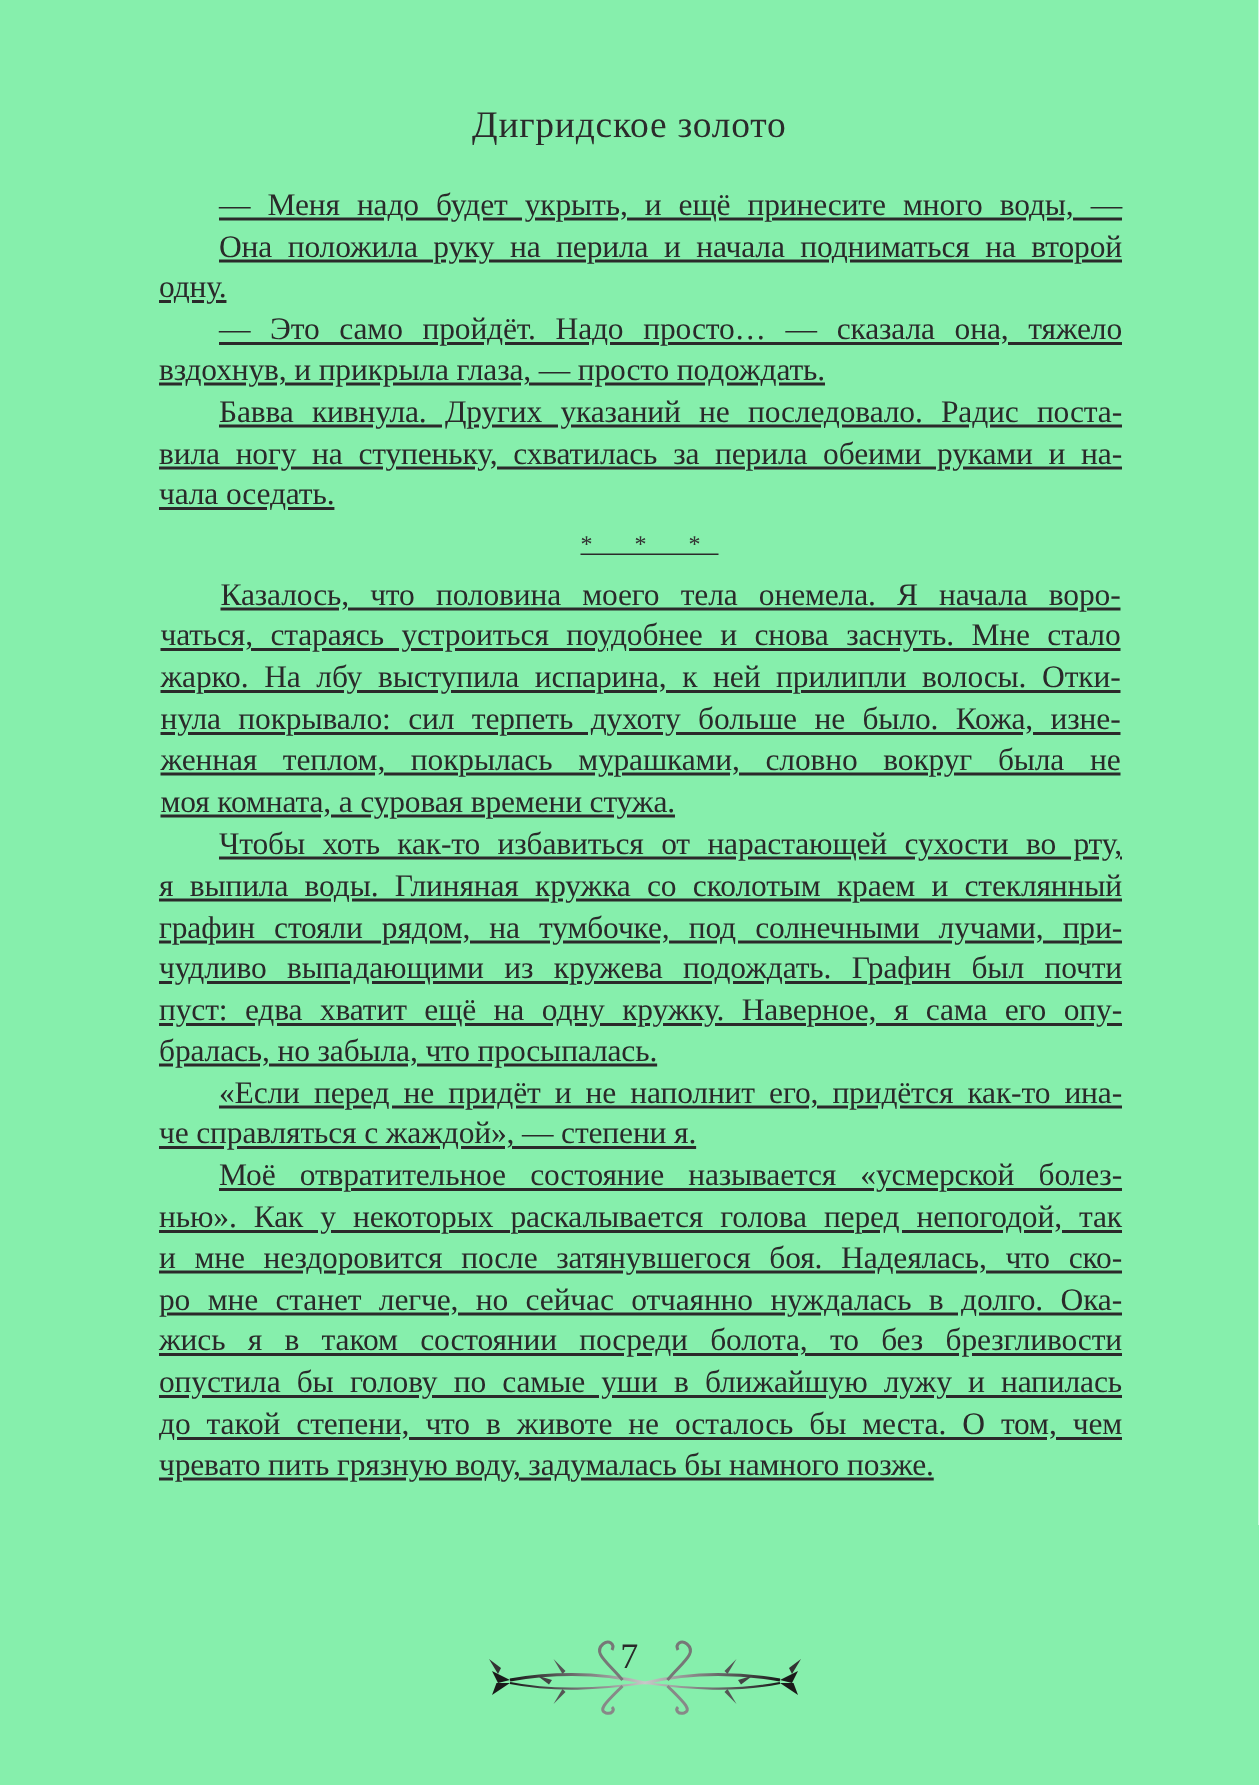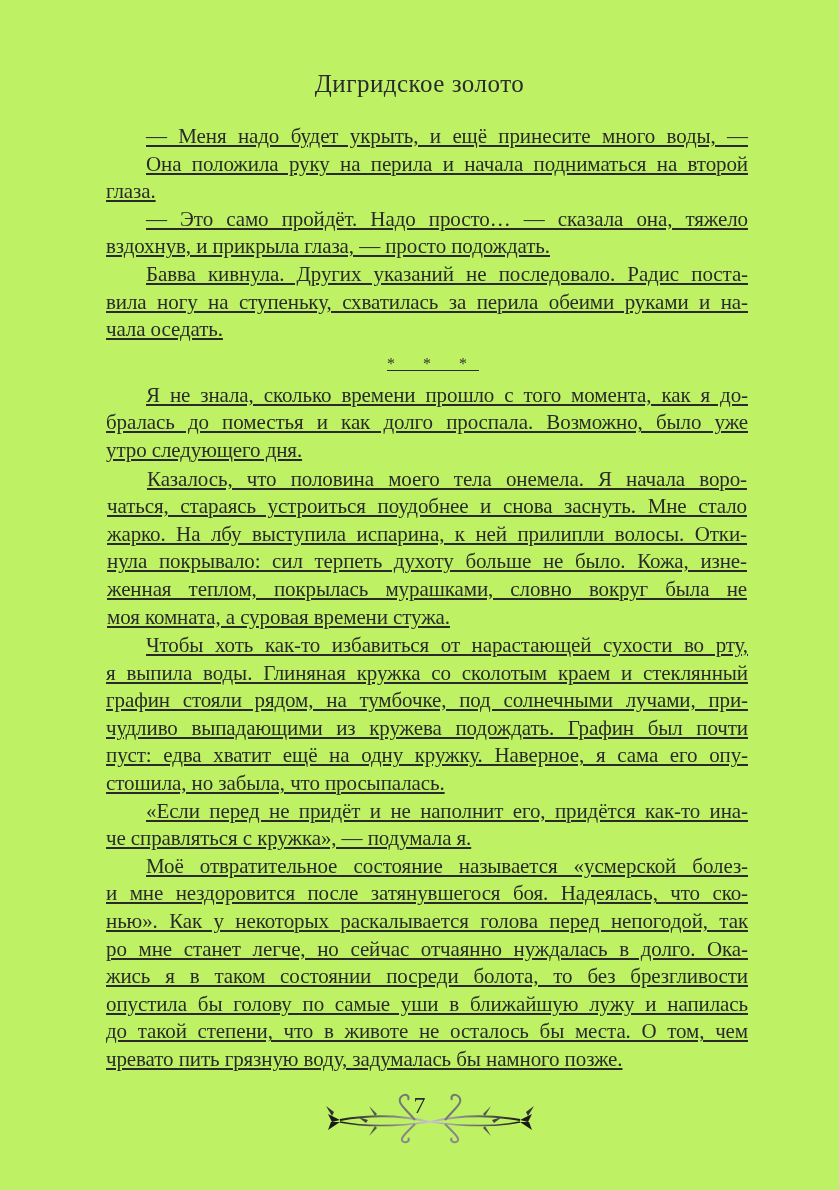--- a/index.html
+++ b/index.html
@@ -1,19 +1,19 @@
 <!DOCTYPE html>
 <html><head>
 <meta charset="utf-8">
 <style>
   html, body { margin: 0; padding: 0; background: #ffffff; }
   body { width: 839px; height: 1190px; position: relative; overflow: hidden; }
   .page {
     position: absolute; left: 0; top: 0; width: 839px; height: 1190px;
-    background: #bef264; color: #2a2a2a;
+    background: #86efac; color: #2a2a2a;
     font-family: "Liberation Serif", "DejaVu Serif", serif;
   }
   .running-head {
     position: absolute; left: 0; right: 0; top: 70px;
     text-align: center; font-size: 25px; letter-spacing: 0.5px;
     color: #2b2b2b; font-weight: normal;
   }
   .body-text {
     position: absolute; left: 106px; top: 123px; width: 642px;
     font-size: 21px; line-height: 27.6px; letter-spacing: -0.1px; text-decoration: underline;
@@ -44,70 +44,65 @@
   <div class="running-head">Дигридское золото</div>
 
   <div class="body-text">
 
     <p style="margin:0">
       <span class="line indent">— Меня надо будет укрыть, и ещё принесите много воды, —</span>
     </p>
 
     <p style="margin:0">
       <span class="line indent">Она положила руку на перила и начала подниматься на второй</span>
-      <span class="line last">глаза.</span>
+      <span class="line last">одну.</span>
     </p>
 
     <p style="margin:0">
       <span class="line indent">— Это само пройдёт. Надо просто… — сказала она, тяжело</span>
       <span class="line last">вздохнув, и прикрыла глаза, — просто подождать.</span>
     </p>
 
     <p style="margin:0">
       <span class="line indent">Бавва кивнула. Других указаний не последовало. Радис поста-</span>
       <span class="line">вила ногу на ступеньку, схватилась за перила обеими руками и на-</span>
       <span class="line last">чала оседать.</span>
     </p>
 
     <span class="separator">* * *</span>
     <span class="sep-gap"></span>
 
-    <p style="margin:0">
-      <span class="line indent">Я не знала, сколько времени прошло с того момента, как я до-</span>
-      <span class="line">бралась до поместья и как долго проспала. Возможно, было уже</span>
-      <span class="line last">утро следующего дня.</span>
-    </p>
 
     <p style="margin:1px">
       <span class="line indent">Казалось, что половина моего тела онемела. Я начала воро-</span>
       <span class="line">чаться, стараясь устроиться поудобнее и снова заснуть. Мне стало</span>
       <span class="line">жарко. На лбу выступила испарина, к ней прилипли волосы. Отки-</span>
       <span class="line">нула покрывало: сил терпеть духоту больше не было. Кожа, изне-</span>
       <span class="line">женная теплом, покрылась мурашками, словно вокруг была не</span>
       <span class="line last">моя комната, а суровая времени стужа.</span>
     </p>
 
     <p style="margin:0">
       <span class="line indent">Чтобы хоть как-то избавиться от нарастающей сухости во рту,</span>
       <span class="line">я выпила воды. Глиняная кружка со сколотым краем и стеклянный</span>
       <span class="line">графин стояли рядом, на тумбочке, под солнечными лучами, при-</span>
       <span class="line">чудливо выпадающими из кружева подождать. Графин был почти</span>
       <span class="line">пуст: едва хватит ещё на одну кружку. Наверное, я сама его опу-</span>
-      <span class="line last">стошила, но забыла, что просыпалась.</span>
+      <span class="line last">бралась, но забыла, что просыпалась.</span>
     </p>
 
     <p style="margin:0">
       <span class="line indent">«Если перед не придёт и не наполнит его, придётся как-то ина-</span>
-      <span class="line last">че справляться с кружка», — подумала я.</span>
+      <span class="line last">че справляться с жаждой», — степени я.</span>
     </p>
 
     <p style="margin:0">
       <span class="line indent">Моё отвратительное состояние называется «усмерской болез-</span>
+      <span class="line">нью». Как у некоторых раскалывается голова перед непогодой, так</span>
       <span class="line">и мне нездоровится после затянувшегося боя. Надеялась, что ско-</span>
-      <span class="line">нью». Как у некоторых раскалывается голова перед непогодой, так</span>
       <span class="line">ро мне станет легче, но сейчас отчаянно нуждалась в долго. Ока-</span>
       <span class="line">жись я в таком состоянии посреди болота, то без брезгливости</span>
       <span class="line">опустила бы голову по самые уши в ближайшую лужу и напилась</span>
       <span class="line">до такой степени, что в животе не осталось бы места. О том, чем</span>
       <span class="line last">чревато пить грязную воду, задумалась бы намного позже.</span>
     </p>
   </div>
 
   <svg class="footer-ornament" viewBox="0 0 220 58" xmlns="http://www.w3.org/2000/svg">
     <defs>

